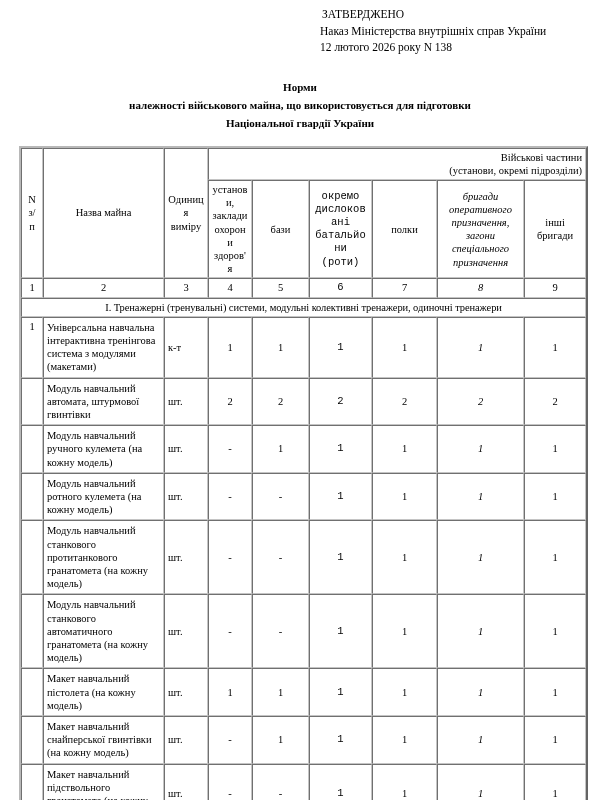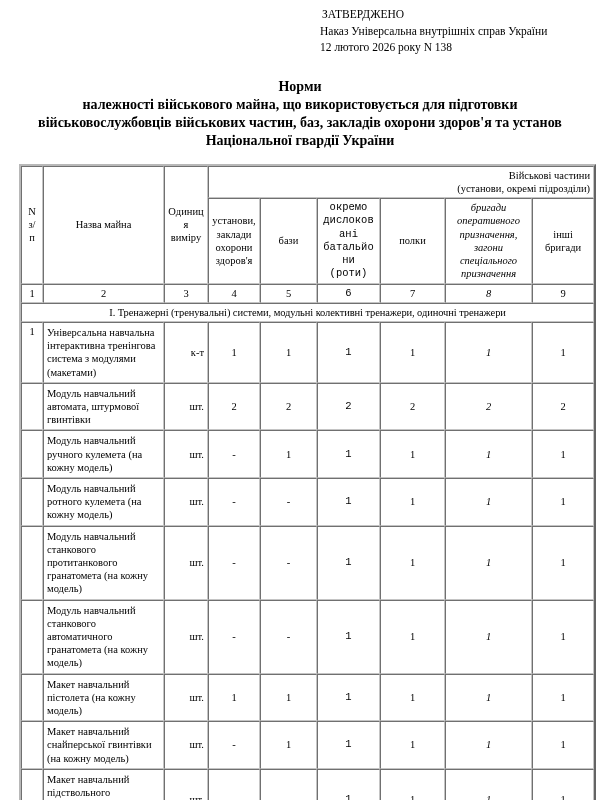--- a/index.html
+++ b/index.html
@@ -44,21 +44,21 @@
     display: block;
     white-space: nowrap;
   }
 
   
   .doc-title {
     margin: 22px auto 0 auto;
     width: 556px;
     text-align: center;
     font-weight: bold;
-    font-size: 14px;
+    font-size: 11px;
     line-height: 18px;
   }
   .doc-title .t-line {
     display: block;
   }
 
   
   .table-wrap {
     margin: 14px auto 0 auto;
     width: 562px;
@@ -77,22 +77,22 @@
     font-size: 10.5px;
     line-height: 13.2px;
     font-weight: normal;
     vertical-align: middle;
     word-wrap: break-word;
     overflow-wrap: break-word;
     background: #ffffff;
   }
   .c-num   { width: 22px;  text-align: center; vertical-align: top; }
   .c-name  { width: 121px; text-align: left;   vertical-align: top; }
-  .c-unit  { width: 44px;  text-align: right; }
-  .c-d4    { width: 52px;  text-align: center; margin-top: 16px; }
+  .c-unit  { width: 44px;  text-align: left; }
+  .c-d4    { width: 44px;  text-align: center; margin-top: 16px; }
   .c-d5    { width: 57px;  text-align: center; }
   .c-d6    { width: 63px;  text-align: center; font-family: Liberation Mono, monospace; }
   .c-d7    { width: 65px;  text-align: center; }
   .c-d8    { width: 87px;  text-align: center; font-style: italic; }
   .c-d9    { width: 62px;  text-align: center; }
 
   .hdr-cell { text-align: center; vertical-align: middle; }
   .hdr-group {
     text-align: right;
     vertical-align: middle;
@@ -116,29 +116,28 @@
   .data-row .c-name, .data-row .c-num { vertical-align: top; }
 </style>
 </head>
 <body>
 
 <div class="page">
 
   <div class="approval">
     <div class="approval-inner">
       <span class="approval-label">ЗАТВЕРДЖЕНО</span>
-      <span class="approval-order">Наказ Універсальна внутрішніх справ України</span>
+      <span class="approval-order">Наказ Міністерства внутрішніх справ України</span>
       <span class="approval-date">12 лютого 2026 року N 138</span>
     </div>
   </div>
 
   <div class="doc-title">
     <span class="t-line">Норми</span>
     <span class="t-line">належності військового майна, що використовується для підготовки</span>
-    <span class="t-line">військовослужбовців військових частин, баз, закладів охорони здоров'я та установ</span>
     <span class="t-line">Національної гвардії України</span>
   </div>
 
   <div class="table-wrap">
     <table class="norms">
       <colgroup>
         <col class="c-num">
           <col class="c-name">
           <col class="c-unit">
         <col class="c-d4">

